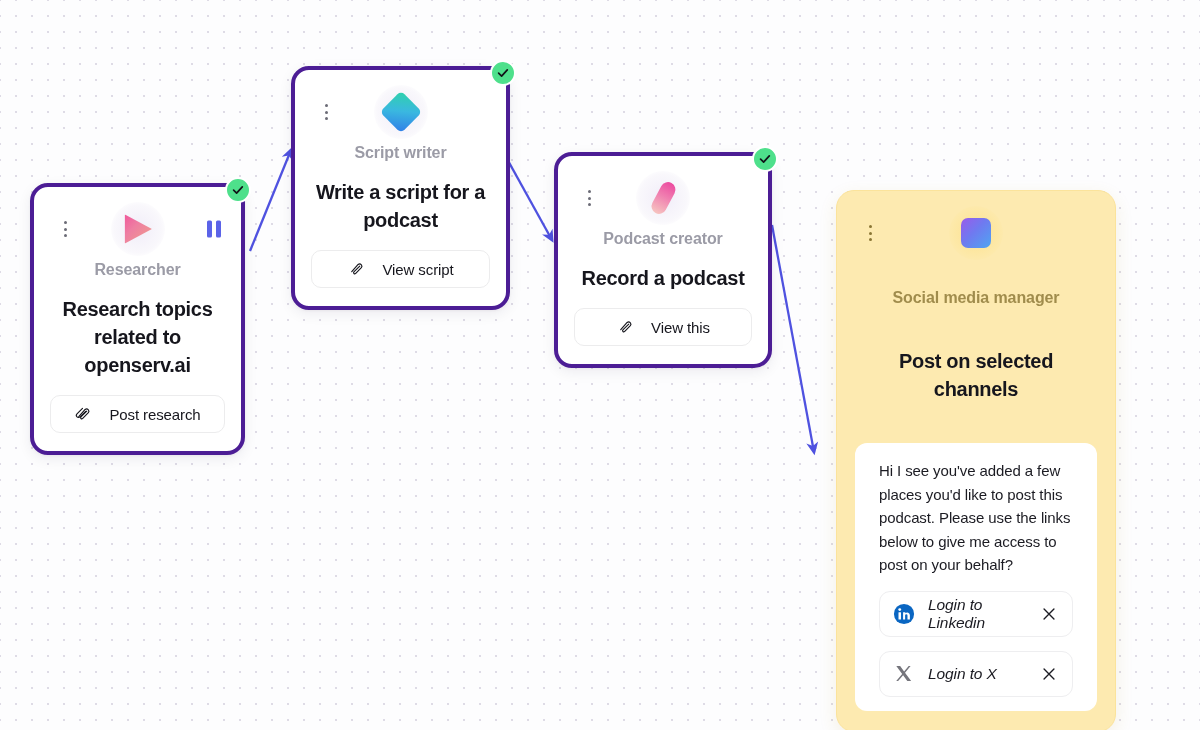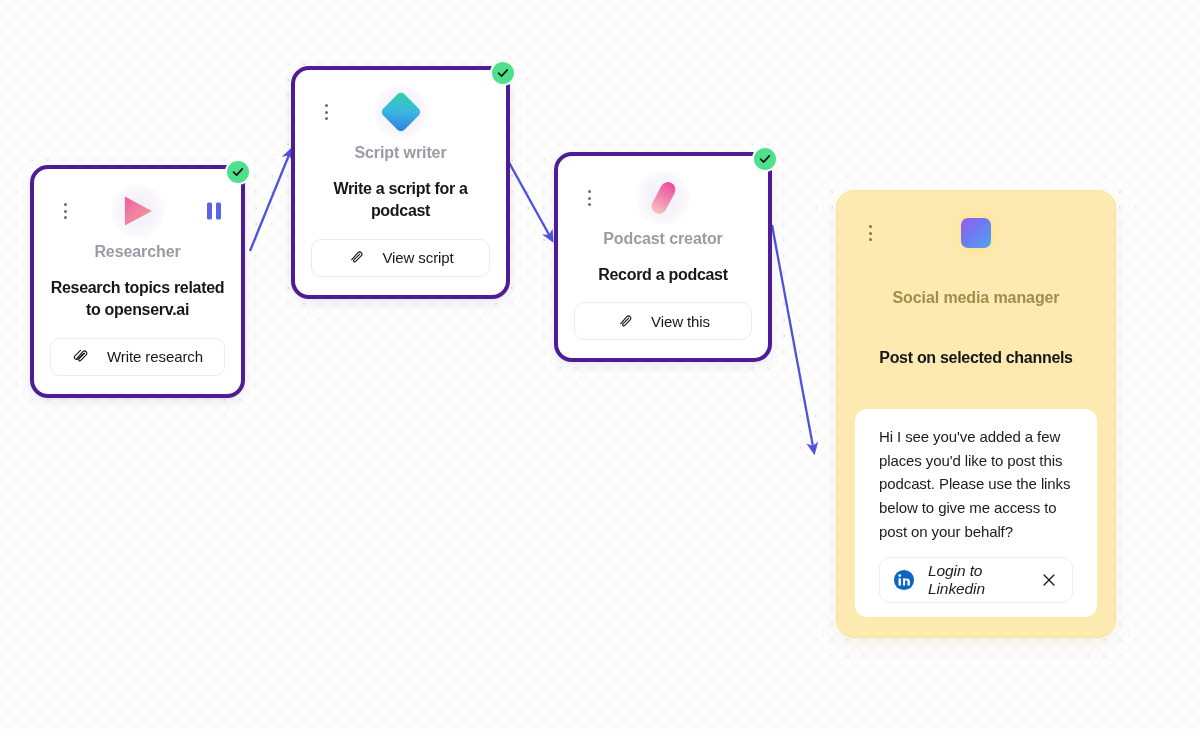--- a/index.html
+++ b/index.html
@@ -169,21 +169,21 @@
     font-size: 16px;
     font-weight: 700;
     color: #9b9ba6;
     text-align: center;
     letter-spacing: -0.1px;
   }
   .accent-yellow .role { color: #a08c4c; }
 
   .task-title {
     margin-top: 16px;
-    font-size: 16px;
+    font-size: 20px;
     font-weight: 700;
     color: #16161d;
     text-align: center;
     line-height: 1.4;
     letter-spacing: -0.3px;
   }
 
   
   .action-btn {
     margin-top: 16px;
@@ -237,21 +237,21 @@
   .login-row .label {
     flex: 1;
     font-size: 15.5px;
     color: #1b1b22;
     letter-spacing: -0.1px;
   }
   .login-row .brand { width: 22px; height: 22px; flex: none; display:block; }
   .login-row .dismiss { width: 18px; height: 18px; flex:none; }
 
   
-  #card-researcher       { left: 30px;  top: 165px; width: 215px; }
+  #card-researcher       { left: 30px;  top: 183px; width: 215px; }
   #card-script-writer    { left: 291px; top: 66px;  width: 219px; }
   #card-podcast-creator  { left: 554px; top: 152px; width: 218px; }
   #card-social-manager   { left: 836px; top: 190px; width: 280px; gap: 24px; }
 </style>
 </head>
 <body>
 
 <div id="canvas">
 
   <svg id="connectors" viewBox="0 0 1200 730" xmlns="http://www.w3.org/2000/svg">
@@ -288,21 +288,21 @@
     </div>
 
     <div class="role">Researcher</div>
     <div class="task-title">Research topics related to openserv.ai</div>
 
     <div class="action-btn">
       <svg width="17" height="17" viewBox="0 0 20 20">
         <path d="M14.2 6.2 L7.4 13 a2.6 2.6 0 0 0 3.7 3.7 l7.0 -7.0" fill="none" stroke="#16161d" stroke-width="1.4" stroke-linecap="round" transform="translate(-3.5,-3) scale(0.95)"></path>
         <path d="M15.0 6.0 L8.1 12.9 a1.35 1.35 0 0 0 1.9 1.9 l6.9 -6.9 a2.7 2.7 0 0 0 -3.8 -3.8 L5.6 12.6" fill="none" stroke="#16161d" stroke-width="1.35" stroke-linecap="round" stroke-linejoin="round"></path>
       </svg>
-      <span>Write research</span>
+      <span>Post research</span>
     </div>
   </div>
 
   <div class="card" id="card-script-writer">
     <div class="status-badge">
       <svg width="14" height="14" viewBox="0 0 14 14">
         <path d="M2.6 7.2 L5.6 10.1 L11.3 3.9" fill="none" stroke="#111318" stroke-width="1.7" stroke-linecap="round" stroke-linejoin="round"></path>
       </svg>
     </div>
 
@@ -382,16 +382,25 @@
           <rect x="6" y="10" width="2.7" height="8" fill="#ffffff" rx="0.4"></rect>
           <circle cx="7.35" cy="7.2" r="1.55" fill="#ffffff"></circle>
           <path d="M11 18 v-8 h2.5 v1.1 a2.9 2.9 0 0 1 4.9 2 V18 h-2.6 v-4.3 a1.3 1.3 0 0 0 -2.6 0 V18 z" fill="#ffffff"></path>
         </svg>
         <span class="label">Login to Linkedin</span>
         <svg class="dismiss" viewBox="0 0 20 20">
           <path d="M4.5 4.5 L15.5 15.5 M15.5 4.5 L4.5 15.5" stroke="#1b1b22" stroke-width="1.5" stroke-linecap="round"></path>
         </svg>
       </div>
 
+      <div class="login-row">
+        <svg class="brand" viewBox="0 0 24 24">
+          <path d="M3.6 3.4 h4.2 l4.3 5.9 l5.0 -5.9 h2.1 l-6.1 7.2 l6.7 9.1 h-4.2 l-4.6 -6.3 l-5.4 6.3 h-2.1 l6.5 -7.6 z" fill="#75757c"></path>
+        </svg>
+        <span class="label">Login to X</span>
+        <svg class="dismiss" viewBox="0 0 20 20">
+          <path d="M4.5 4.5 L15.5 15.5 M15.5 4.5 L4.5 15.5" stroke="#1b1b22" stroke-width="1.5" stroke-linecap="round"></path>
+        </svg>
+      </div>
     </div>
   </div>
 
 </div>
 
 </body></html>

